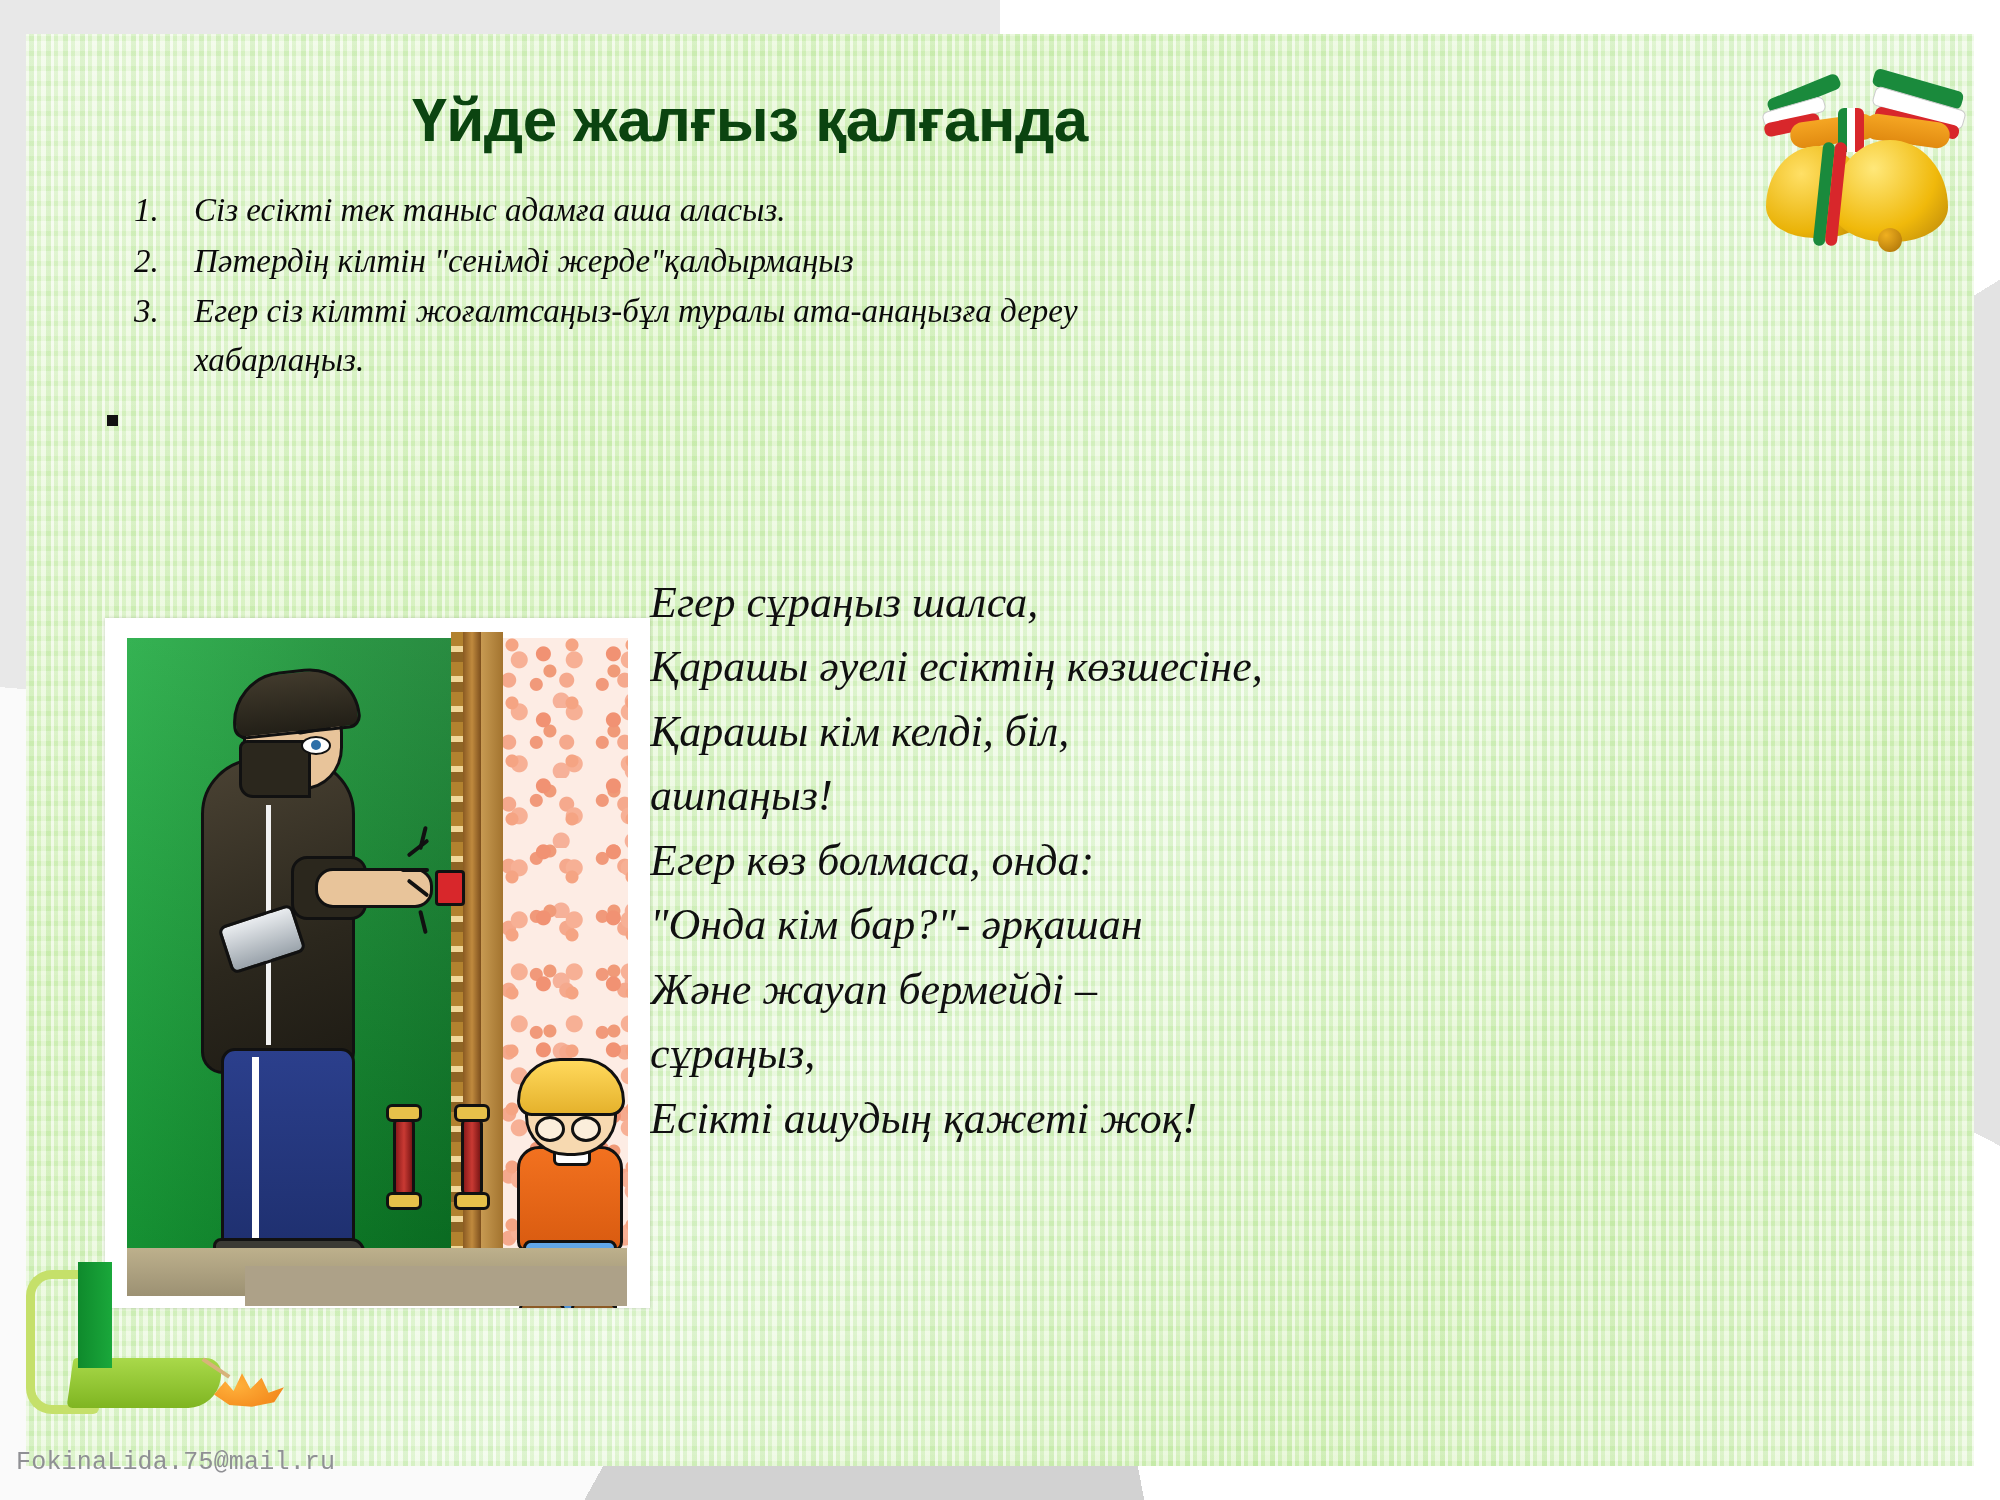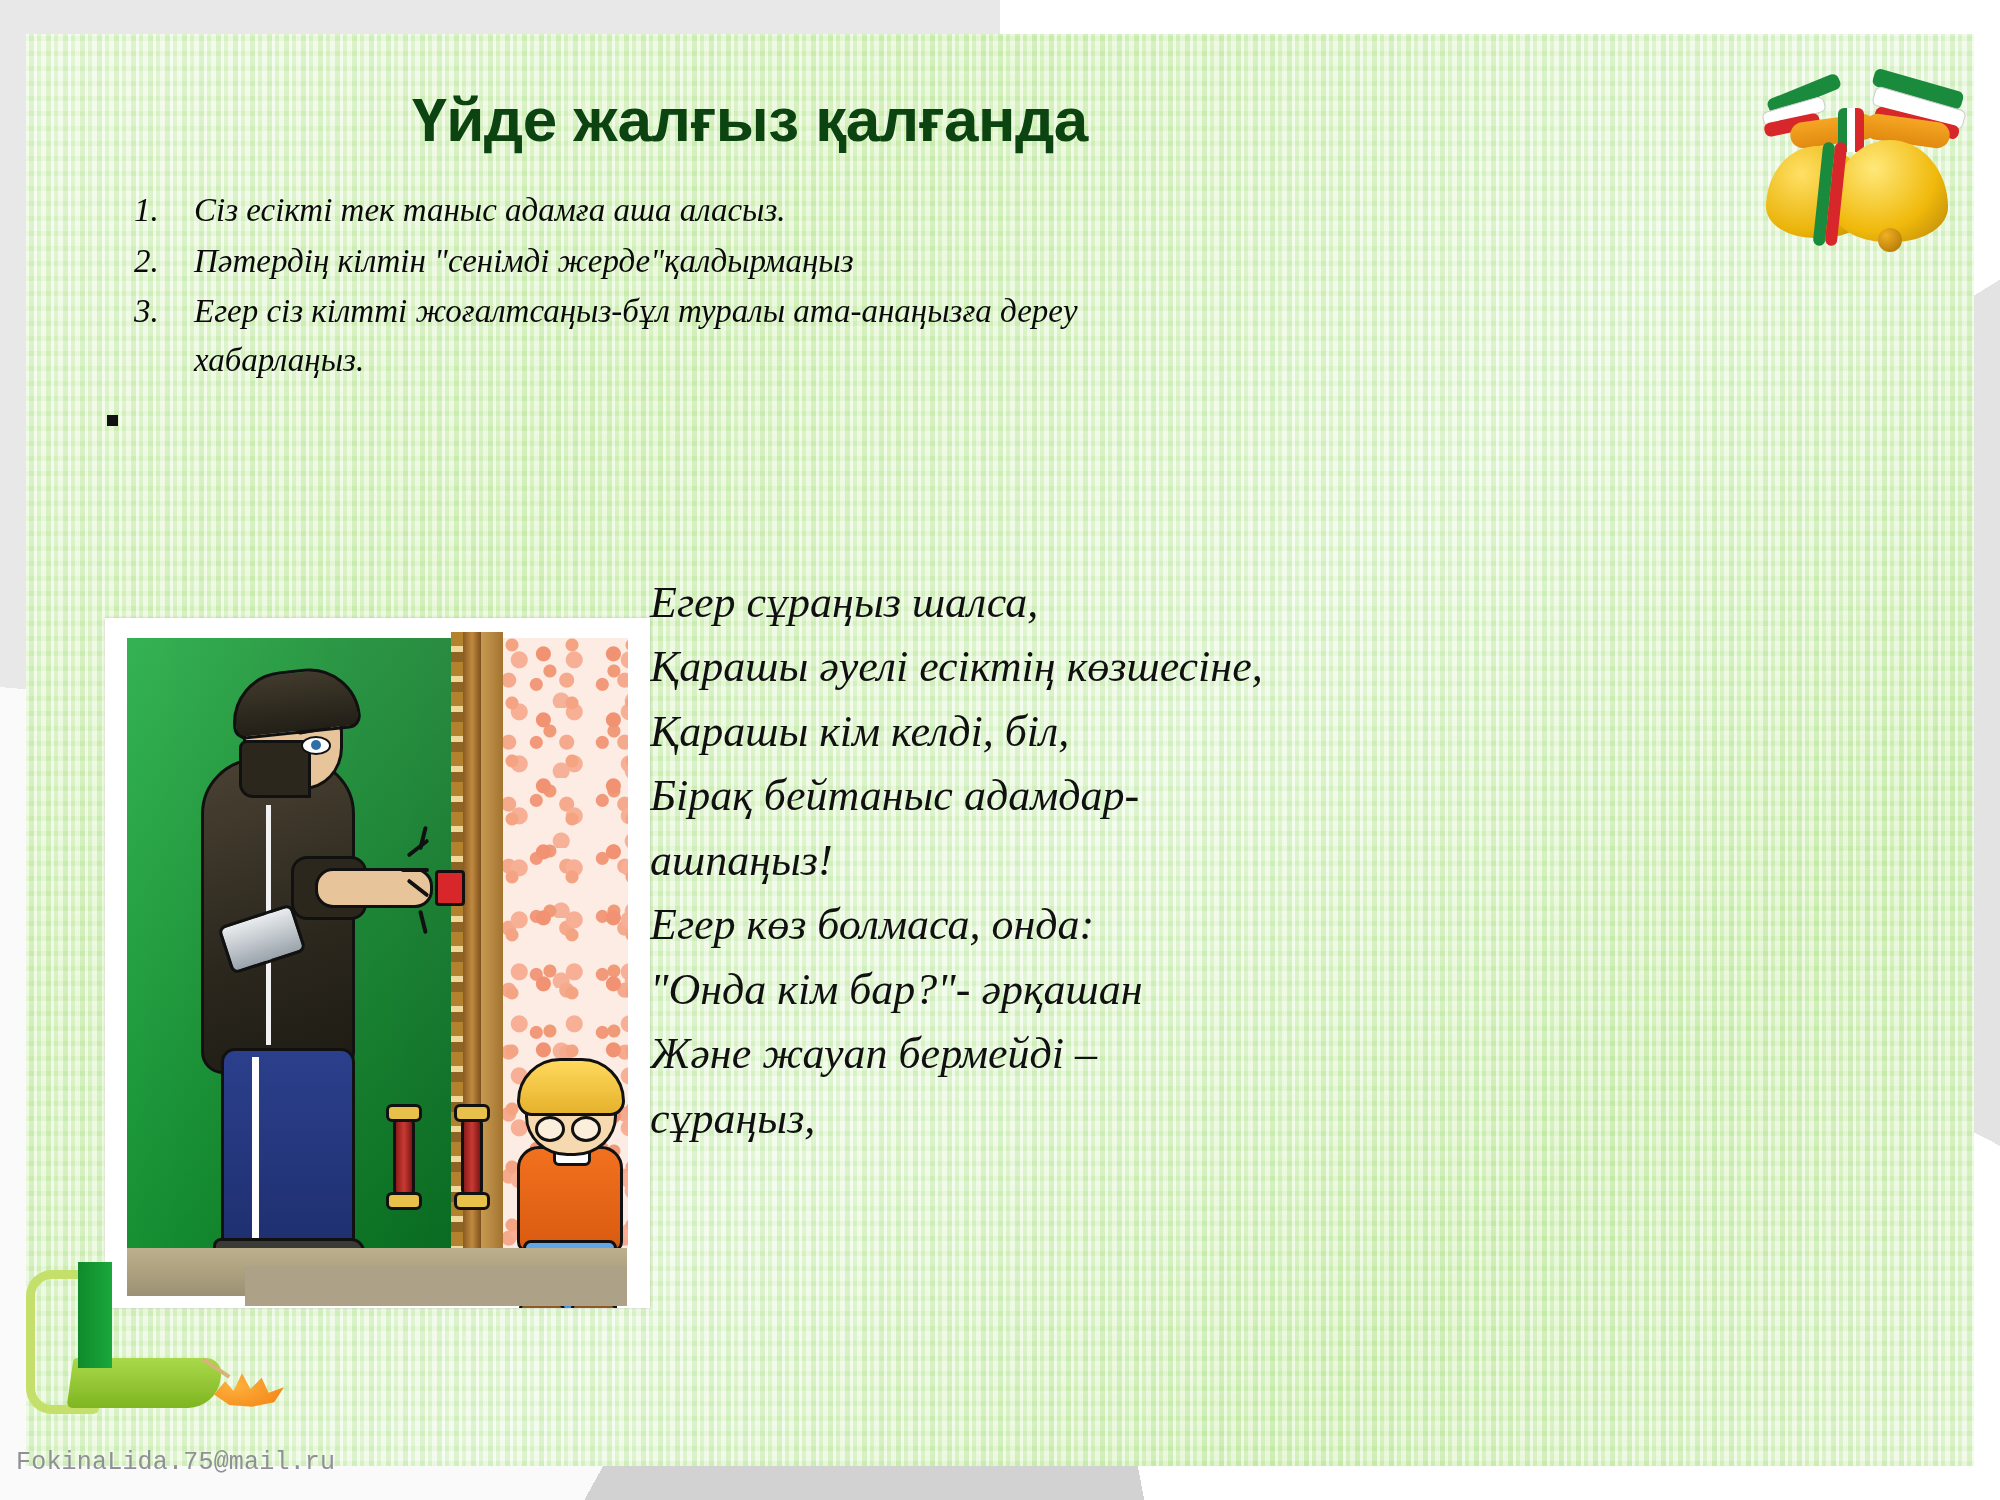--- a/index.html
+++ b/index.html
@@ -190,26 +190,26 @@
       <span class="txt"> Егер сіз кілтті жоғалтсаңыз-бұл туралы ата-анаңызға дереу хабарлаңыз.</span>
     </div>
   </div>
 
   <div id="dot-marker"></div>
 
   <div id="poem">
     <div>Егер сұраңыз шалса,</div>
     <div>Қарашы әуелі есіктің көзшесіне,</div>
     <div>Қарашы кім келді, біл,</div>
-    <div>Бірақ бейтаныс адамдар-</div>
     <div>ашпаңыз!</div>
     <div>Егер көз болмаса, онда:</div>
     <div>"Онда кім бар?"- әрқашан</div>
     <div>Және жауап бермейді –</div>
     <div>сұраңыз,</div>
+    <div>Есікті ашудың қажеті жоқ!</div>
   </div>
 
   <div id="illo">
     <div class="ill-wall"></div>
     <div class="ill-inner"></div>
     <div class="ill-door-edge"></div>
     <div class="ill-doorframe"></div>
     <div class="ill-door"></div>
 
     <div class="man-body">

